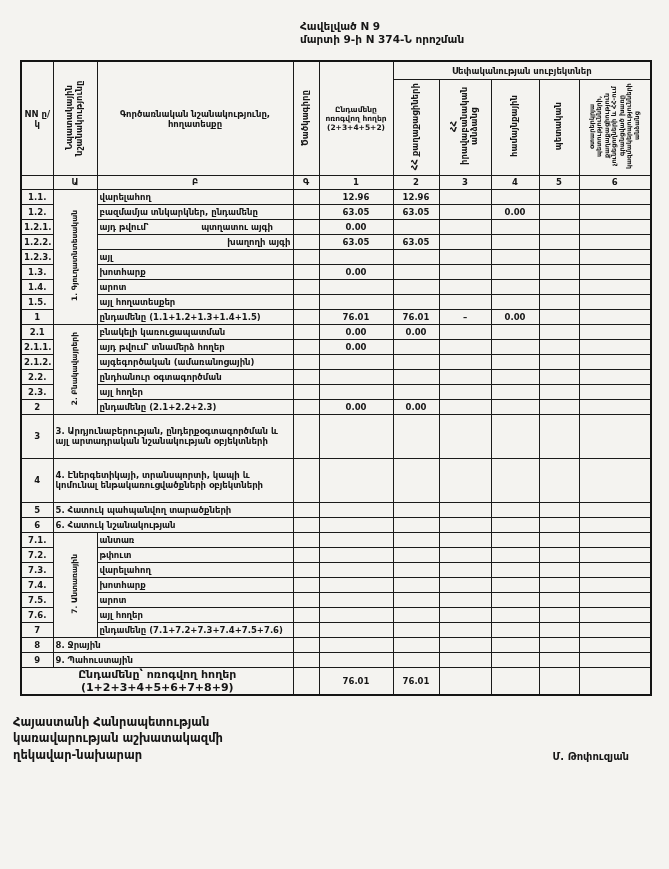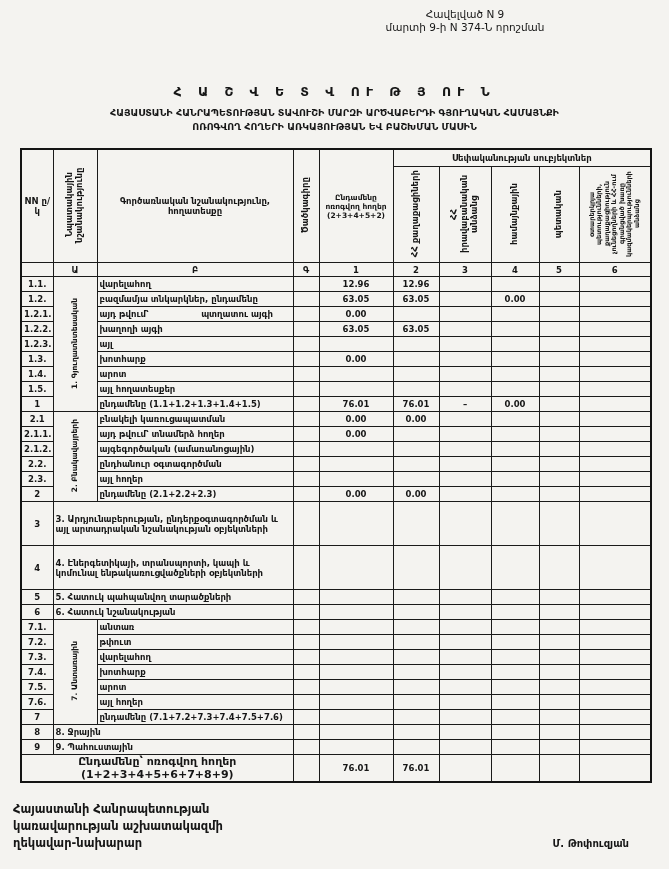--- a/index.html
+++ b/index.html
@@ -8,26 +8,26 @@
     width:669px;height:869px;
     margin:0 auto;
     background:#f4f3f0;
     font-family:"DejaVu Sans","Liberation Sans",sans-serif;
     color:#161616;
     overflow:hidden;
     box-sizing:border-box;
   }
   
   .appendix{
-    margin-top:8px;
+    margin-top:20px;
     margin-left:300px;
     width:330px;
-    text-align:center;
+    text-align:left;
     font-size:10.5px;
-    font-weight:normal;
+    font-weight:bold;
     line-height:1.25;
   }
   
   .titleblock{margin-top:50px;text-align:center;}
   .main-title{font-size:12.5px;font-weight:bold;letter-spacing:6px;}
   .sub-title{font-size:9.5px;font-weight:bold;margin-top:7px;line-height:1.45;padding:0 30px;}
   
   table.report{
     border-collapse:collapse;
     margin:14px 19px 0 20px;
@@ -55,21 +55,21 @@
     display:inline-block;
     max-height:92px;
   }
   .letters td{height:14px;text-align:center;font-size:8px;padding:0;}
   tbody td{height:15px;}
   tr.tall td{height:44px;}
   .c-num{text-align:center;font-size:8px;}
   .c-cat{text-align:center;vertical-align:middle;}
   .c-cat .vtext{font-size:7.5px;max-height:130px;}
   .c-desc{text-align:left;}
-  .c-desc .center{display:block;text-align:left;}
+  .c-desc .center{display:block;text-align:right;}
   .c-desc .split{display:flex;justify-content:space-between;gap:35px;}
   .c-desc .split .mid{flex:1;text-align:center;}
   .c-code{text-align:center;}
   .c-val{text-align:center;font-size:8.5px;}
   .totalrow td{height:18px;}
   .totalrow .lbl{text-align:center;font-size:11px;}
   
   .footer{
     display:flex;
     justify-content:space-between;
@@ -82,27 +82,20 @@
 </head>
 <body>
 
 <div class="page">
 
   <div class="appendix">
     <div>Հավելված N 9</div>
     <div>մարտի 9-ի N 374-Ն որոշման</div>
   </div>
 
-  <div class="titleblock">
-    <div class="main-title">Հ Ա Շ Վ Ե Տ Վ ՈՒ Թ Յ ՈՒ Ն</div>
-    <div class="sub-title">
-      <span>ՀԱՅԱՍՏԱՆԻ ՀԱՆՐԱՊԵՏՈՒԹՅԱՆ ՏԱՎՈՒՇԻ ՄԱՐԶԻ ԱՐԾՎԱԲԵՐԴԻ ԳՅՈՒՂԱԿԱՆ ՀԱՄԱՅՆՔԻ</span><br>
-      <span>ՈՌՈԳՎՈՂ ՀՈՂԵՐԻ ԱՌԿԱՅՈՒԹՅԱՆ ԵՎ ԲԱՇԽՄԱՆ ՄԱՍԻՆ</span>
-    </div>
-  </div>
 
   <table class="report">
     <colgroup>
       <col style="width:32px">
         <col style="width:44px">
         <col style="width:196px">
         <col style="width:26px">
       <col style="width:74px">
         <col style="width:46px">
         <col style="width:52px">

